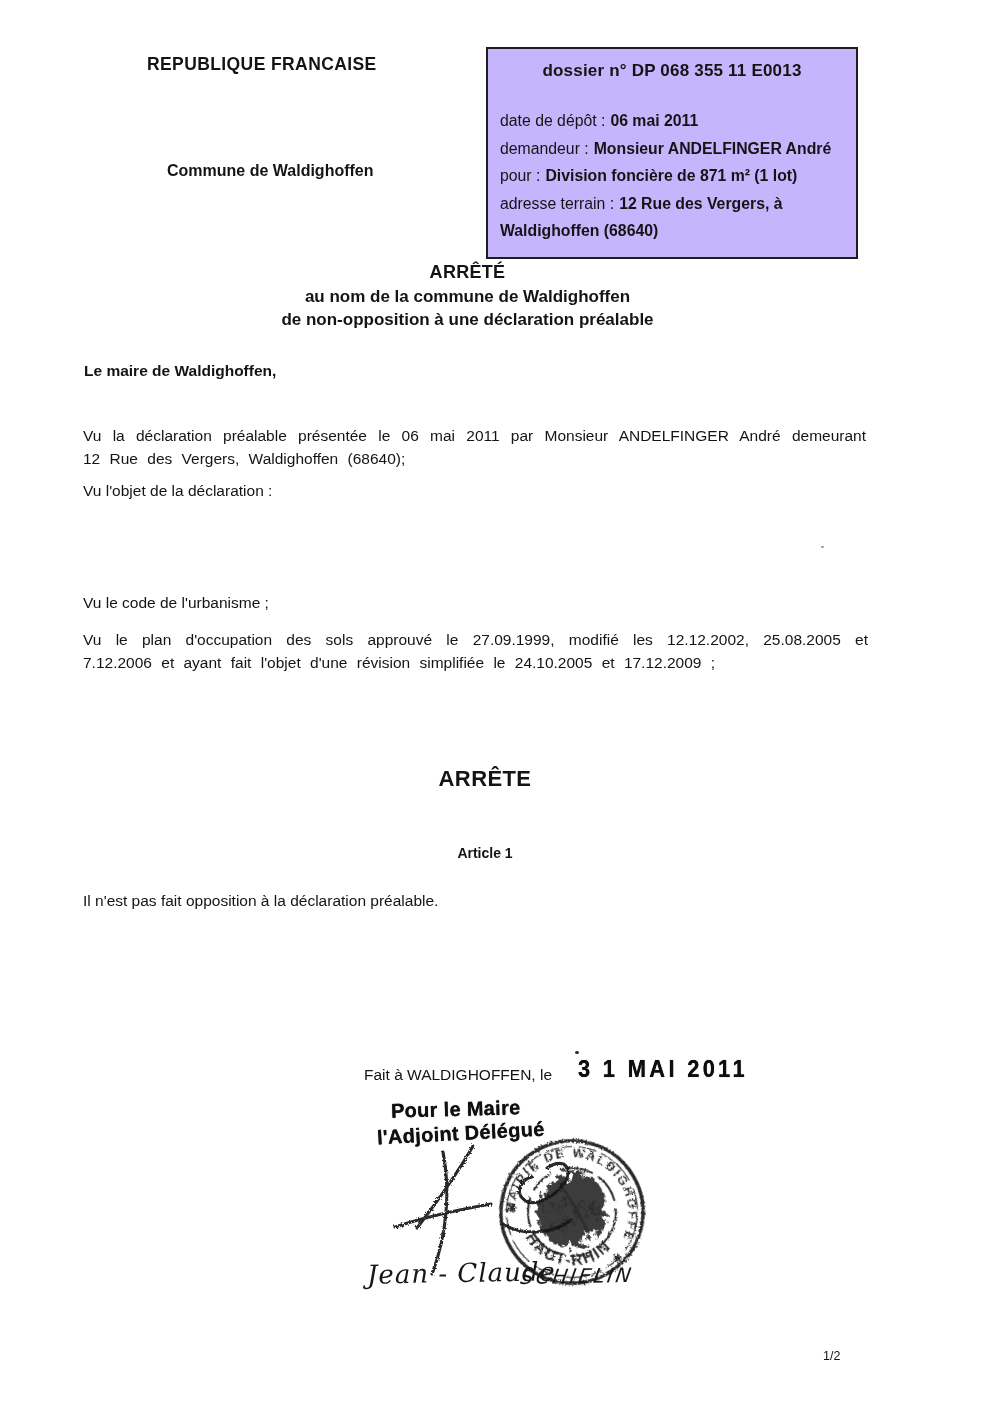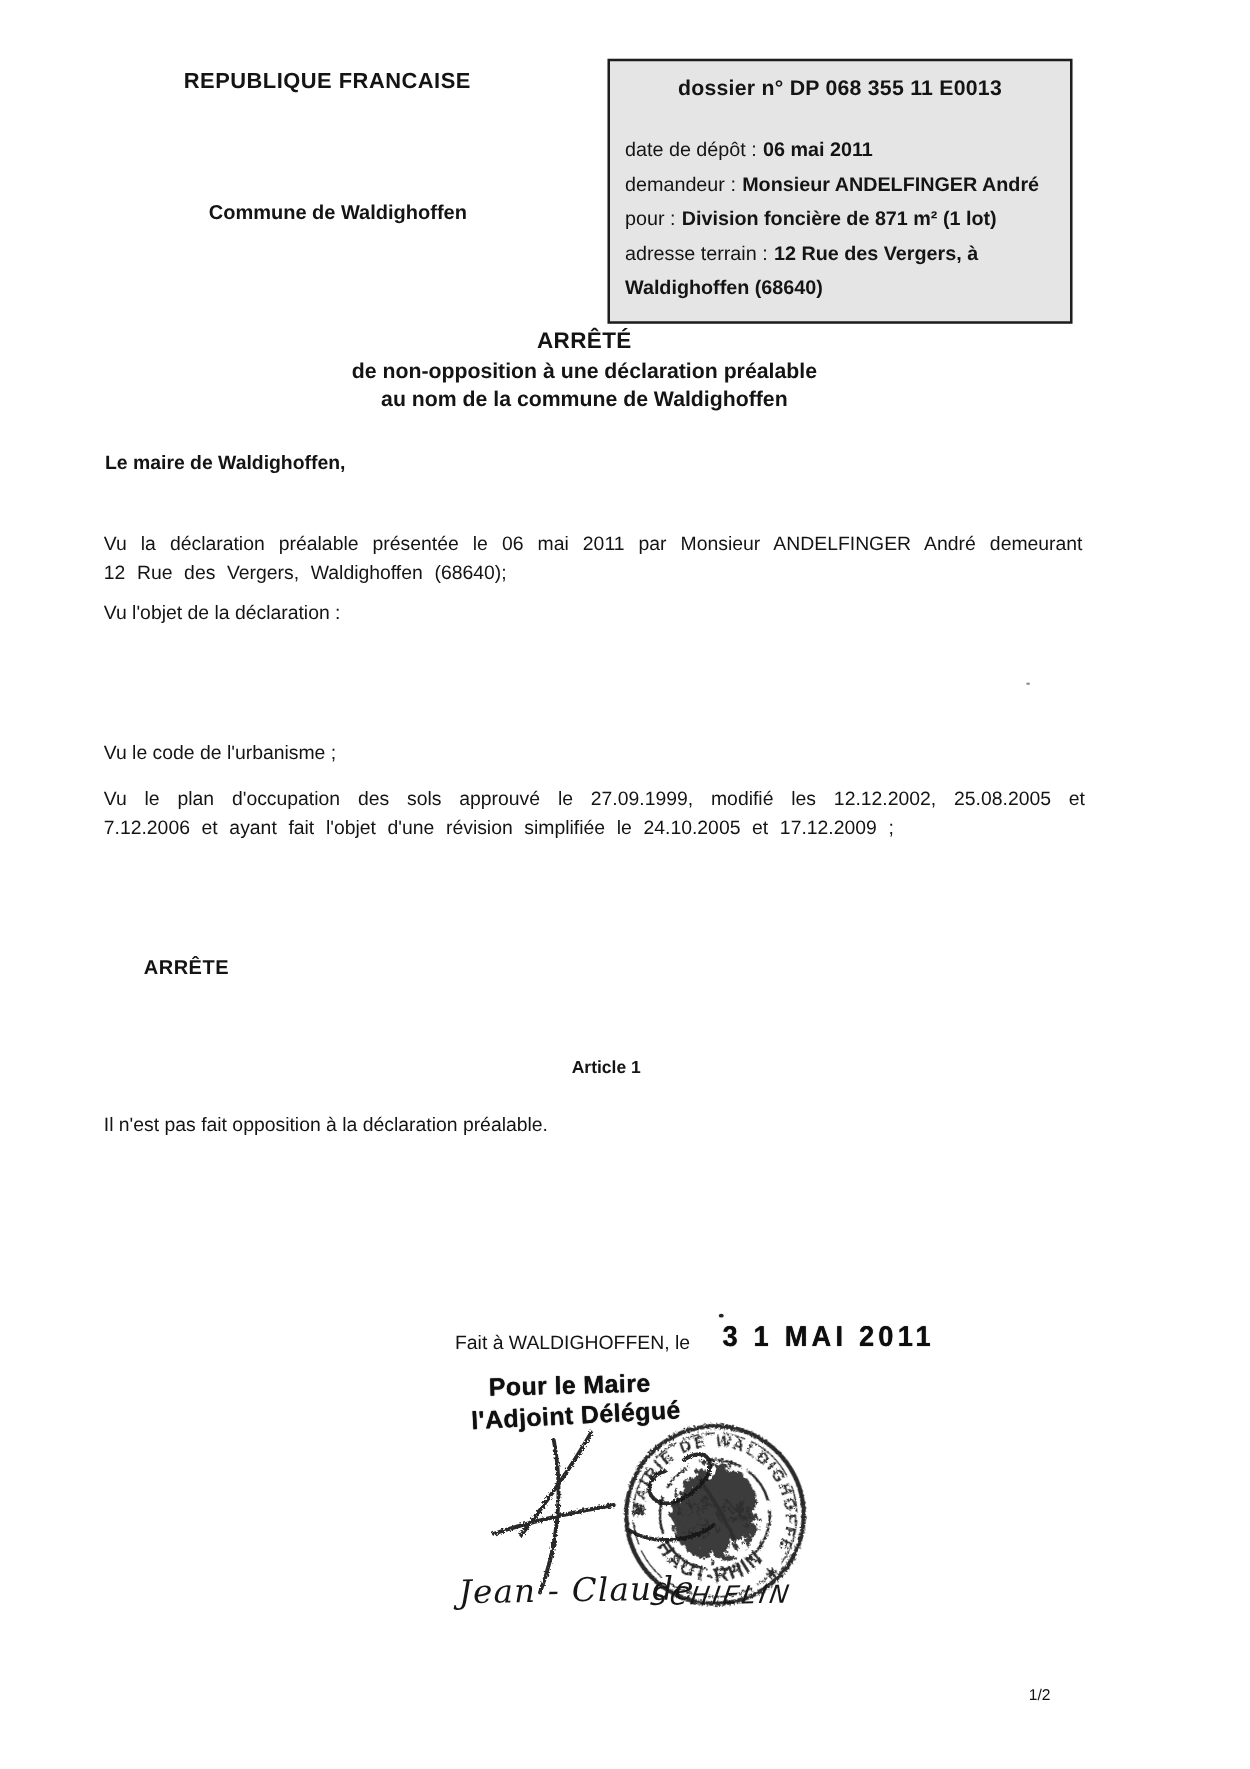--- a/index.html
+++ b/index.html
@@ -8,42 +8,42 @@
     position:relative; width:1000px; height:1415px; background:#fff; overflow:hidden;
     -webkit-font-smoothing:antialiased;
   }
   .abs { position:absolute; }
 
   .republic { left:147px; top:54px; font-size:17.5px; font-weight:bold; letter-spacing:.4px; }
   .commune  { left:167px; top:162px; font-size:16px;font-weight:bold; }
 
   .dossier-box {
     left:486px; top:47px; width:372px; border:2px solid #1d1d1d;
-    padding:10px 12px 12px 12px; background:#e5e5e5;
+    padding:10px 12px 12px 12px; background:#c4b5fd;
   }
   .dossier-title { text-align:center; font-weight:bold; font-size:17px; margin:2px 0 26px 0; letter-spacing:.2px; }
   .field { font-size:15.8px; line-height:27.5px; }
   .field .lbl { margin-right:5px; }
   .field .val { font-weight:bold; }
 
   .doc-title { left:95px; top:261px; width:745px; text-align:center; font-weight:bold; font-size:17px; line-height:23.5px; }
   .doc-title .l1 { font-size:18px; letter-spacing:.3px; }
 
   .salutation { left:84px; top:362px; font-weight:bold; font-size:15.5px; }
 
   .para { font-size:15.5px; line-height:23px; }
   .just { text-align:justify; word-spacing:5px; }
   .p1 { left:83px; top:424px; width:783px; }
   .p2 { left:83px; top:479px; }
   .bullets { left:83px; top:506px; width:770px; list-style:disc; padding-left:44px; }
   .bullets li { padding-left:10px; margin-bottom:11px; font-size:15.5px; line-height:23px; }
   .p3 { left:83px; top:591px; }
   .p4 { left:83px; top:628px; width:785px; }
 
-  .arrete-heading  { left:115px; top:766px; width:740px; font-weight:bold; font-size:16px; letter-spacing:.4px; }
+  .arrete-heading  { left:115px; top:766px; width:740px; text-align:center; font-weight:bold; font-size:22px; letter-spacing:.4px; }
   .article-heading { left:115px; top:845px; width:740px; text-align:center; font-weight:bold; font-size:14px; }
   .article-text    { left:83px; top:889px;text-align:right; }
 
   .fait-line { left:364px; top:1066px; font-size:15.5px; }
   .date-stamp {
     left:578px; top:1056px; font-size:23px; font-weight:bold; letter-spacing:3.5px;
     color:#0e0e0e; transform:scaleX(.95); transform-origin:left top;
     text-shadow:0 0 .7px #000;
   }
   .speck { background:#262626; border-radius:50%; }
@@ -86,22 +86,22 @@
     <div class="field">
       <span class="lbl">pour :</span><span class="val">Division foncière de 871 m² (1 lot)</span>
     </div>
     <div class="field">
       <span class="lbl">adresse terrain :</span><span class="val">12 Rue des Vergers, à Waldighoffen (68640)</span>
     </div>
   </div>
 
   <div class="abs doc-title">
     <div class="l1">ARRÊTÉ</div>
+    <div>au nom de la commune de Waldighoffen</div>
     <div>de non-opposition à une déclaration préalable</div>
-    <div>au nom de la commune de Waldighoffen</div>
   </div>
 
   <div class="abs salutation">Le maire de Waldighoffen,</div>
 
   <p class="abs para just p1">Vu la déclaration préalable présentée le 06 mai 2011 par Monsieur ANDELFINGER André demeurant 12 Rue des Vergers, Waldighoffen (68640);</p>
   <p class="abs para p2">Vu l'objet de la déclaration :</p>
 
 
   <p class="abs para p3">Vu le code de l'urbanisme ;</p>
   <p class="abs para just p4">Vu le plan d'occupation des sols approuvé le 27.09.1999, modifié les 12.12.2002, 25.08.2005 et 7.12.2006 et ayant fait l'objet d'une révision simplifiée le 24.10.2005 et 17.12.2009 ;</p>

